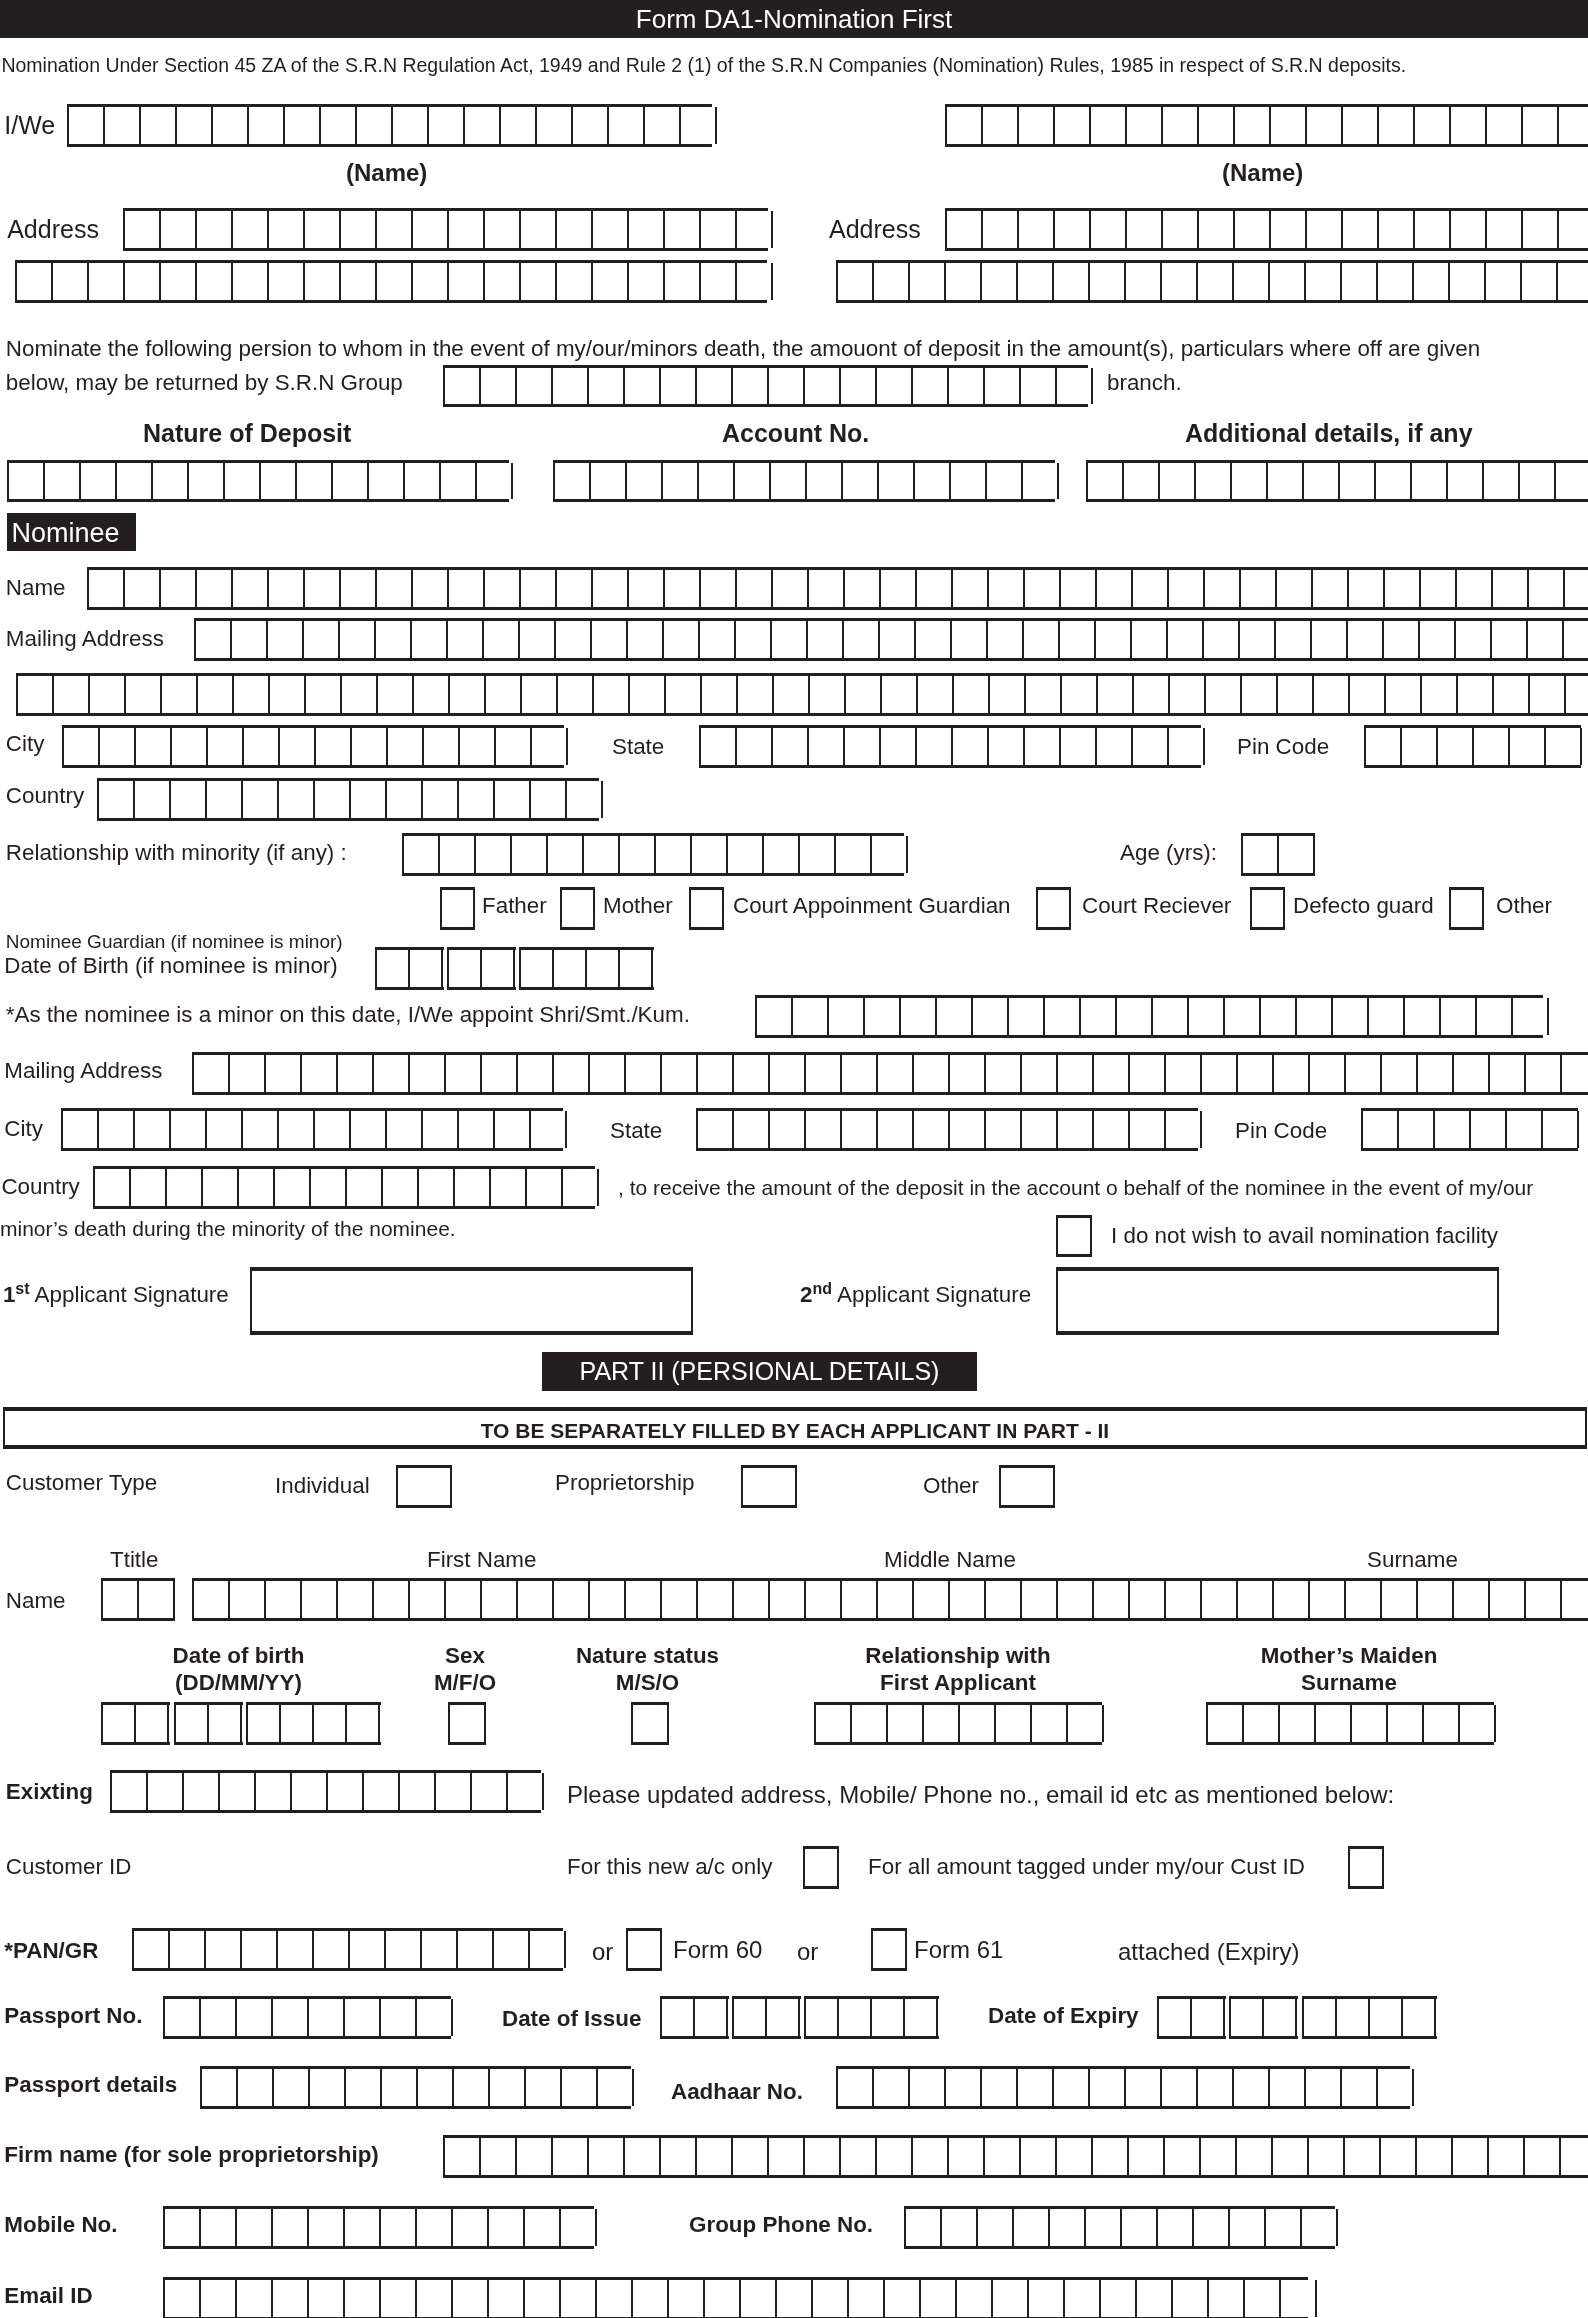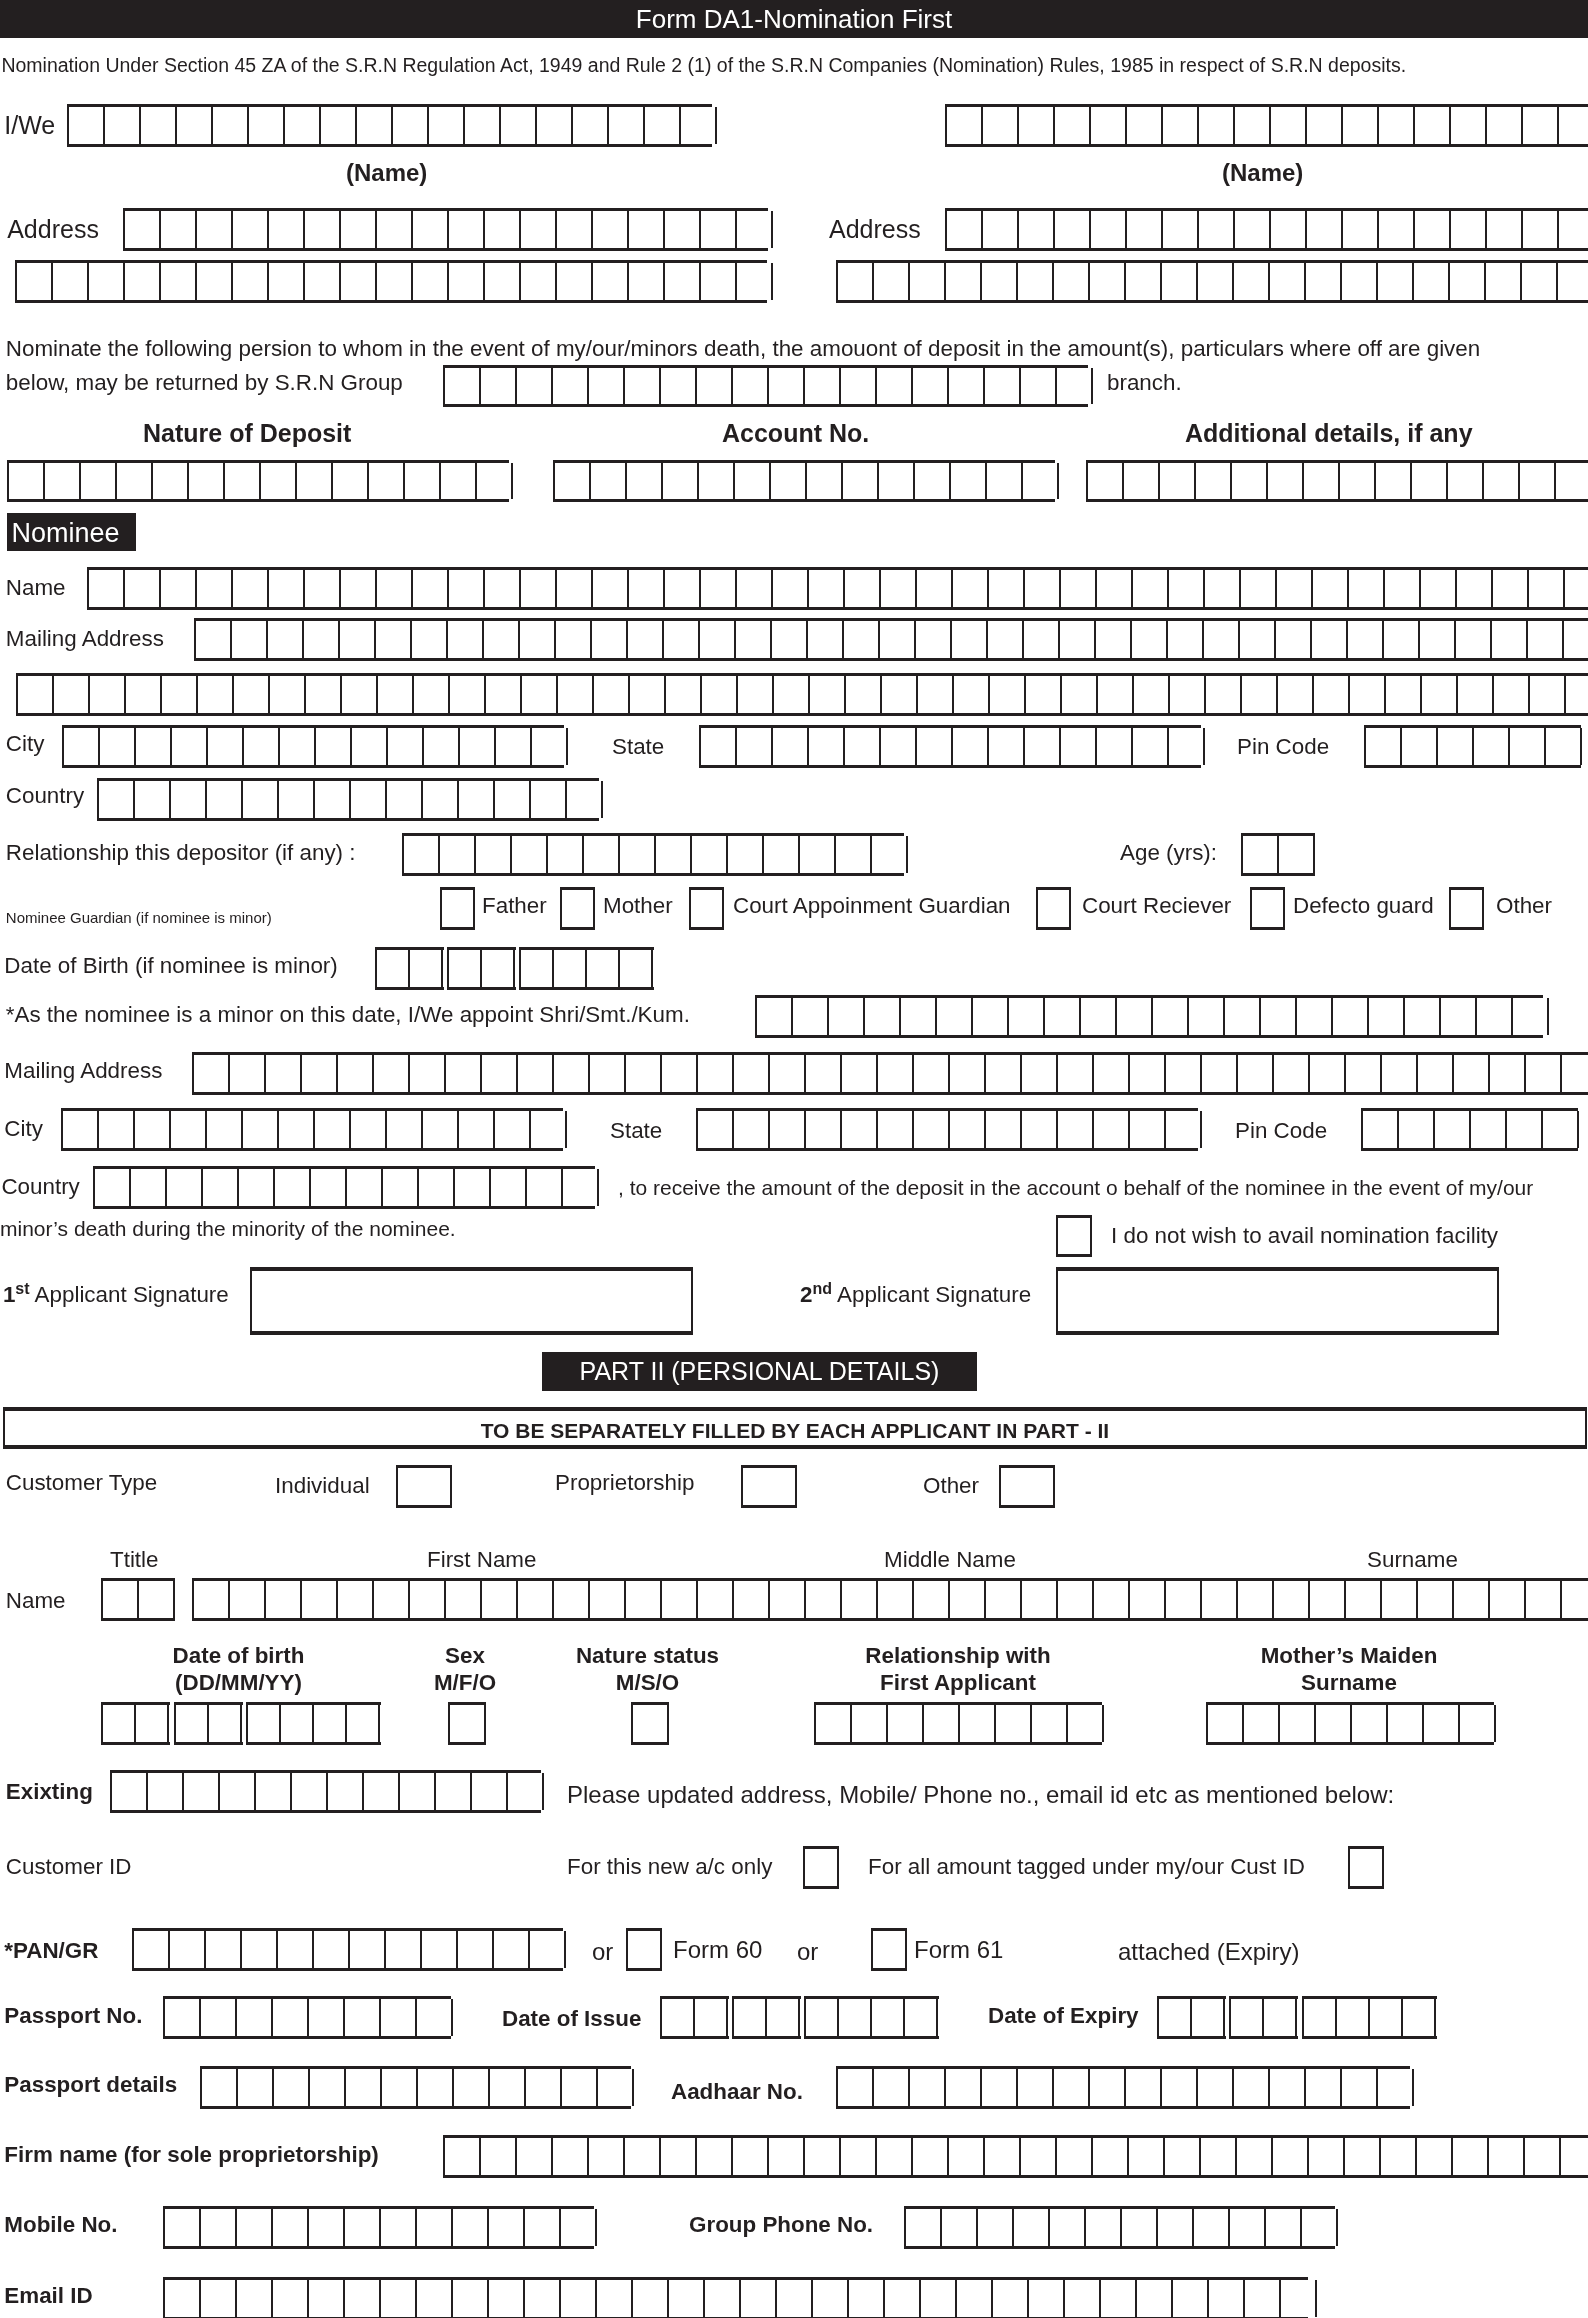--- a/index.html
+++ b/index.html
@@ -39,24 +39,24 @@
 <div class="bar" style="left:7.2px;top:513px;width:129px;height:38px;">
   <div class="txt" style="left:4.3px;top:6.5px;font-size:27px;color:#fff;">Nominee</div>
 </div>
 <div class="txt" style="left:5.8px;top:577px;font-size:22.4px;">Name</div>
 <div class="txt" style="left:5.8px;top:628px;font-size:22.4px;">Mailing Address</div>
 <div class="txt" style="left:5.8px;top:733px;font-size:22.4px;">City</div>
 <div class="txt" style="left:612px;top:736px;font-size:22.4px;">State</div>
 <div class="txt" style="left:1237px;top:736px;font-size:22.4px;">Pin Code</div>
 <div class="txt" style="left:5.8px;top:785px;font-size:22.4px;">Country</div>
 
-<div class="txt" style="left:5.8px;top:842px;font-size:22.4px;">Relationship this depositor (if any) :</div>
+<div class="txt" style="left:5.8px;top:842px;font-size:22.4px;">Relationship with minority (if any) :</div>
 <div class="txt" style="left:1120px;top:842px;font-size:22.4px;">Age (yrs):</div>
 
-<div class="txt" style="left:5.8px;top:910px;font-size:15px;text-align:center;">Nominee Guardian (if nominee is minor)</div>
+<div class="txt" style="left:5.8px;top:932px;font-size:19px;text-align:center;">Nominee Guardian (if nominee is minor)</div>
 <div class="txt" style="left:482px;top:895px;font-size:22.4px;">Father</div>
 <div class="txt" style="left:603px;top:895px;font-size:22.4px;">Mother</div>
 <div class="txt" style="left:733px;top:895px;font-size:22.4px;">Court Appoinment Guardian</div>
 <div class="txt" style="left:1082px;top:895px;font-size:22.4px;">Court Reciever</div>
 <div class="txt" style="left:1293px;top:895px;font-size:22.4px;">Defecto guard</div>
 <div class="txt" style="left:1496px;top:895px;font-size:22.4px;">Other</div>
 
 <div class="txt" style="left:4.3px;top:955px;font-size:22.4px;">Date of Birth (if nominee is minor)</div>
 <div class="txt" style="left:5.8px;top:1004px;font-size:22.4px;">*As the nominee is a minor on this date, I/We appoint Shri/Smt./Kum.</div>
 <div class="txt" style="left:4.3px;top:1060px;font-size:22.4px;">Mailing Address</div>

